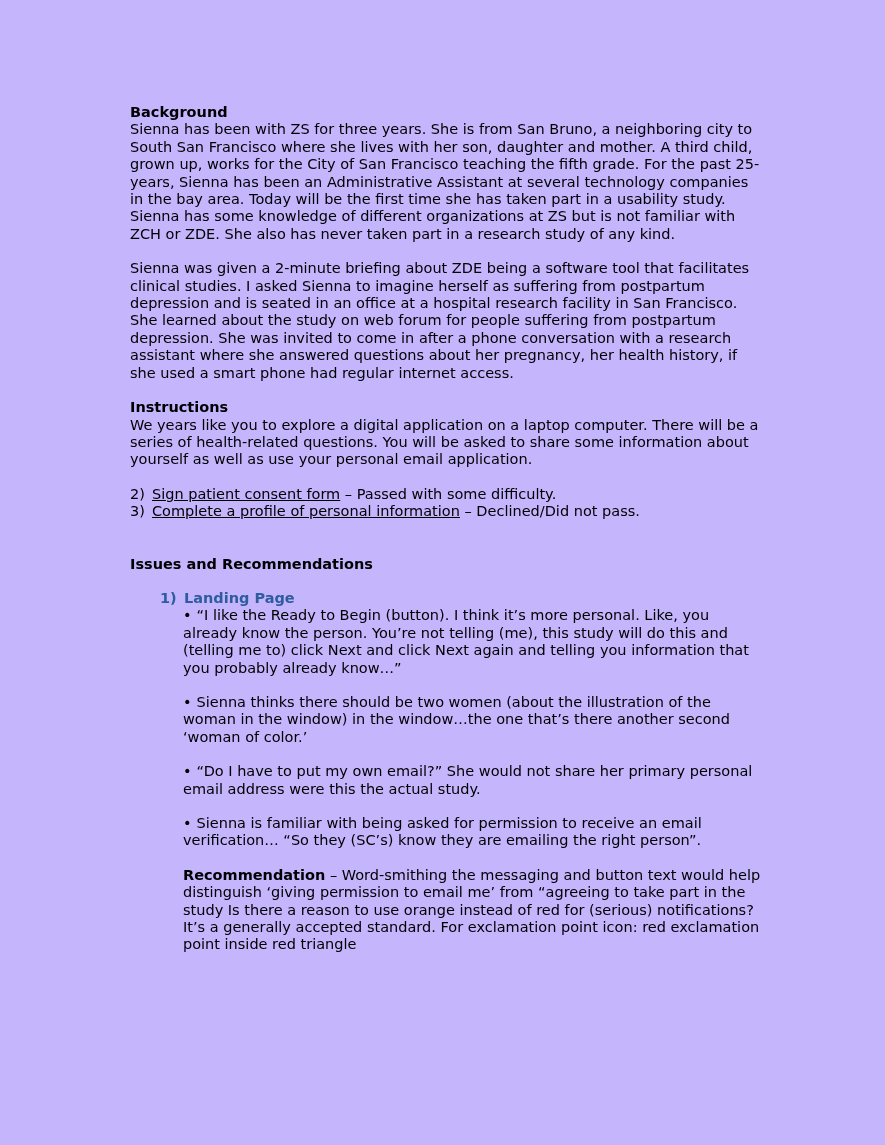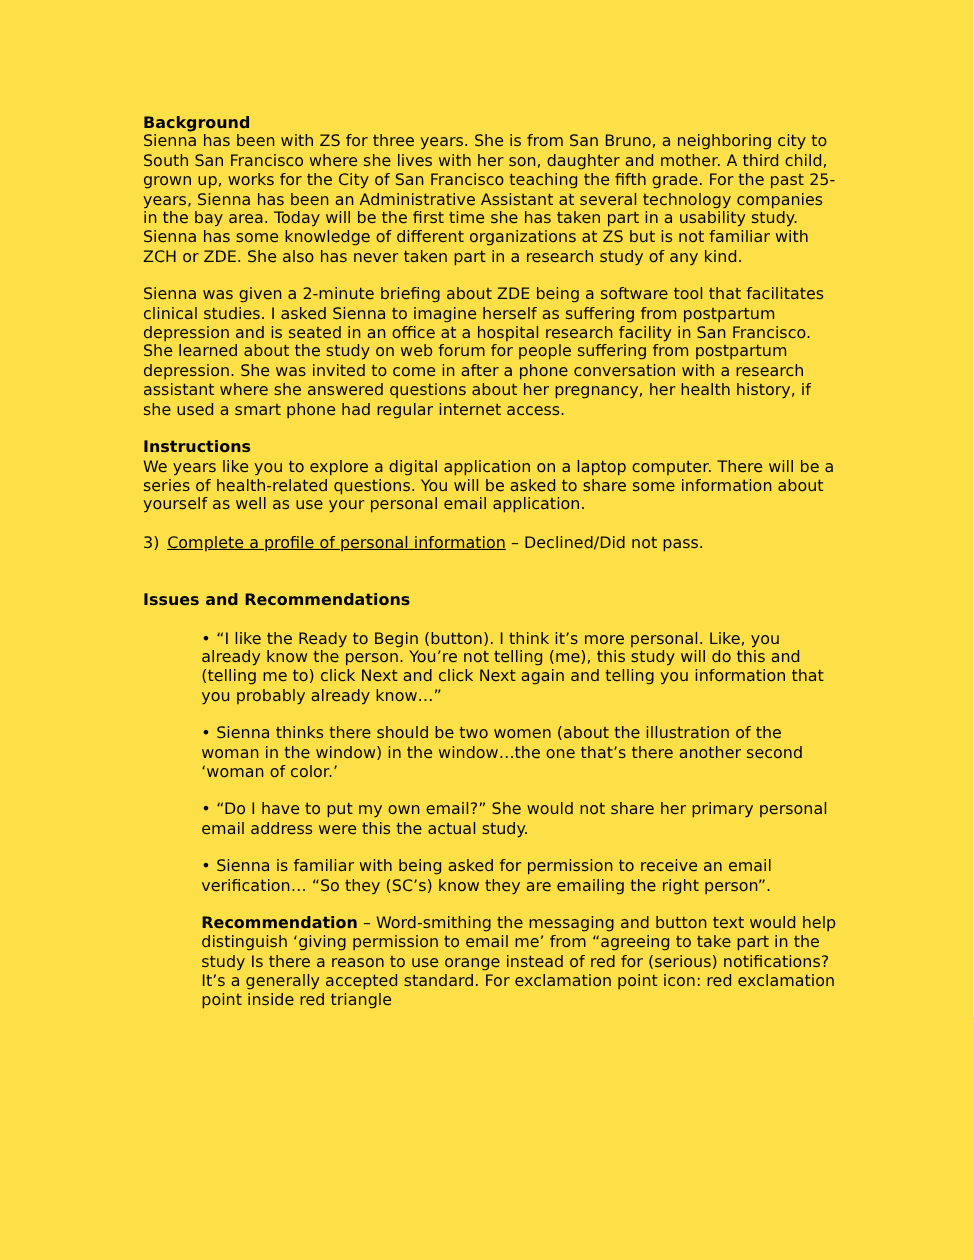--- a/index.html
+++ b/index.html
@@ -1,20 +1,20 @@
 <!DOCTYPE html>
 <html><head>
 <meta charset="utf-8">
 <style>
   html, body { margin: 0; padding: 0; background: #ffffff; }
   .page {
     position: relative;
     width: 885px;
     height: 1145px;
-    background: #fde047;
+    background: #c4b5fd;
     font-family: "DejaVu Sans", sans-serif;
     color: #000000;
     overflow: hidden;
   }
   .content {
     position: absolute;
     left: 130px;
     top: 104px;
     width: 632px;
     font-size: 14.5px;
@@ -42,26 +42,28 @@
 
     <div class="h">Background</div>
     <p>Sienna has been with ZS for three years. She is from San Bruno, a neighboring city to South San Francisco where she lives with her son, daughter and mother. A third child, grown up, works for the City of San Francisco teaching the fifth grade. For the past 25-years, Sienna has been an Administrative Assistant at several technology companies in the bay area. Today will be the first time she has taken part in a usability study. Sienna has some knowledge of different organizations at ZS but is not familiar with ZCH or ZDE. She also has never taken part in a research study of any kind.</p>
     <p class="mt">Sienna was given a 2-minute briefing about ZDE being a software tool that facilitates clinical studies. I asked Sienna to imagine herself as suffering from postpartum depression and is seated in an office at a hospital research facility in San Francisco. She learned about the study on web forum for people suffering from postpartum depression. She was invited to come in after a phone conversation with a research assistant where she answered questions about her pregnancy, her health history, if she used a smart phone had regular internet access.</p>
 
     <div class="h mt">Instructions</div>
     <p>We years like you to explore a digital application on a laptop computer. There will be a series of health-related questions. You will be asked to share some information about yourself as well as use your personal email application.</p>
 
 
     <div class="task-list mt">
+      <div class="task-row"><span class="tnum">2)</span><span class="tlink">Sign patient consent form</span><span> – Passed with some difficulty.</span></div>
       <div class="task-row"><span class="tnum">3)</span><span class="tlink">Complete a profile of personal information</span><span> – Declined/Did not pass.</span></div>
     </div>
 
     <div class="h mt2">Issues and Recommendations</div>
 
     <div class="issue-section mt">
+      <div class="sec-title"><span class="snum blue">1)</span><span class="blue">Landing Page</span></div>
       <p class="indent"><span class="b">•</span><span>“I like the Ready to Begin (button). I think it’s more personal. Like, you already know the person. You’re not telling (me), this study will do this and (telling me to) click Next and click Next again and telling you information that you probably already know…”</span></p>
       <p class="indent mt"><span class="b">•</span><span>Sienna thinks there should be two women (about the illustration of the woman in the window) in the window…the one that’s there another second ‘woman of color.’</span></p>
     </div>
 
     <div class="issue-section mt">
       <p class="indent"><span class="b">•</span><span>“Do I have to put my own email?” She would not share her primary personal email address were this the actual study.</span></p>
       <p class="indent mt"><span class="b">•</span><span>Sienna is familiar with being asked for permission to receive an email verification… “So they (SC’s) know they are emailing the right person”.</span></p>
       <p class="indent mt"><span class="bold">Recommendation</span><span> – Word-smithing the messaging and button text would help distinguish ‘giving permission to email me’ from “agreeing to take part in the study Is there a reason to use orange instead of red for (serious) notifications? It’s a generally accepted standard. For exclamation point icon: red exclamation point inside red triangle</span></p>
     </div>
 

